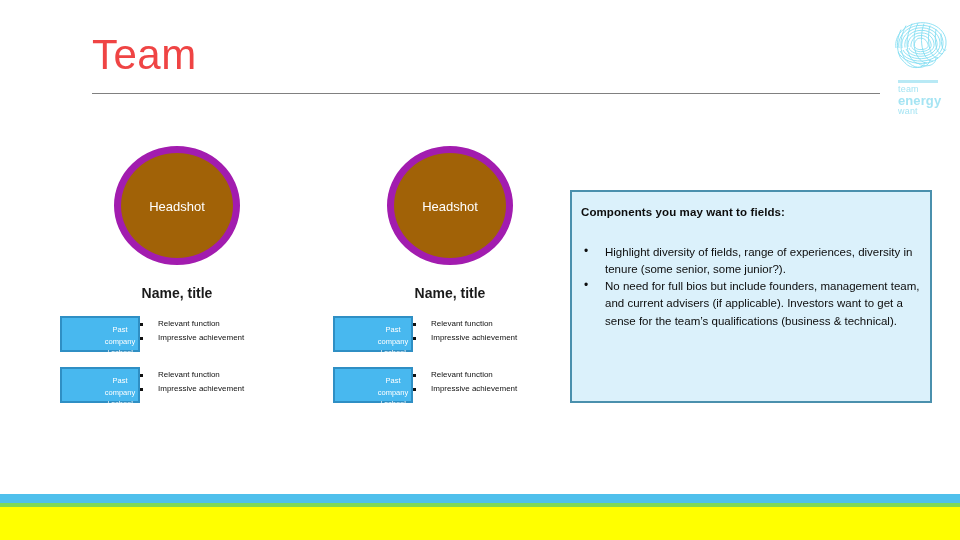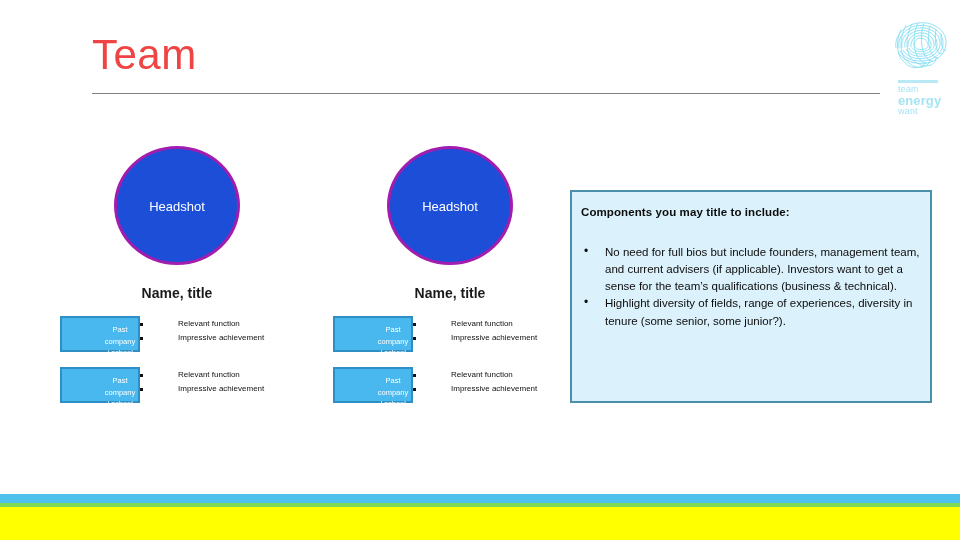--- a/index.html
+++ b/index.html
@@ -94,22 +94,22 @@
   }
   .person-1 { left: 52px; width: 250px; }
   .person-2 { left: 325px; width: 250px; }
 
   .headshot {
     position: relative;
     width: 126px;
     height: 119px;
     margin: 0 auto;
     border-radius: 50%;
-    background: #1d4ed8;
-    border: 3px solid #a21caf;
+    background: #a16207;
+    border: 7px solid #a21caf;
     box-sizing: border-box;
   }
   .headshot-label {
     position: absolute;
     left: 0;
     right: 0;
     top: 50%;
     transform: translateY(-50%);
     text-align: center;
     color: #ffffff;
@@ -148,21 +148,21 @@
   .entry-bullets {
     position: absolute;
     left: 88px;
     top: 1px;
     font-size: 8px;
     color: #111111;
   }
   .entry-bullets li {
     list-style: none;
     position: relative;
-    padding-left: 38px;
+    padding-left: 18px;
     line-height: 1.78;
     white-space: nowrap;
   }
   .entry-bullets li::before {
     content: "";
     position: absolute;
     left: 0;
     top: 6px;
     width: 3px;
     height: 3px;
@@ -328,24 +328,24 @@
       <div class="entry-bullets">
         <ul>
           <li>Relevant function</li>
           <li>Impressive achievement</li>
         </ul>
       </div>
     </div>
   </div>
 
   <div class="callout">
-    <div class="callout-heading">Components you may title to include:</div>
+    <div class="callout-heading">Components you may want to fields:</div>
     <ul class="callout-list">
+      <li>Highlight diversity of fields, range of experiences, diversity in tenure (some senior, some junior?).</li>
       <li>No need for full bios but include founders, management team, and current advisers (if applicable). Investors want to get a sense for the team’s qualifications (business &amp; technical).</li>
-      <li>Highlight diversity of fields, range of experiences, diversity in tenure (some senior, some junior?).</li>
     </ul>
   </div>
 
   <div class="bar bar-blue"></div>
   <div class="bar bar-green"></div>
   <div class="bar bar-yellow"></div>
 
 </div>
 
 </body></html>

